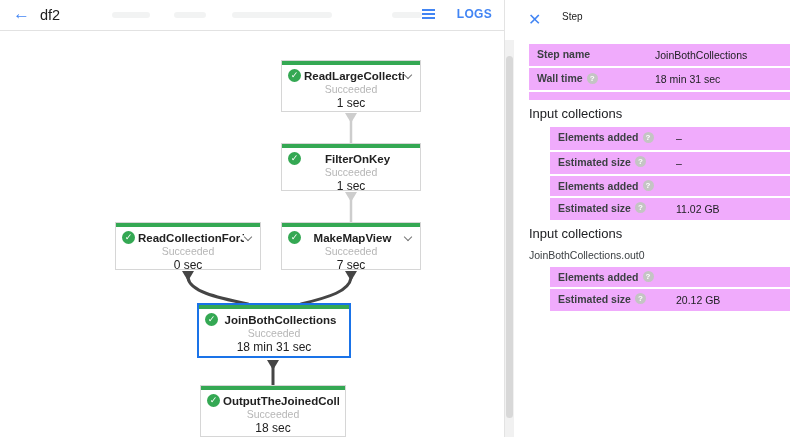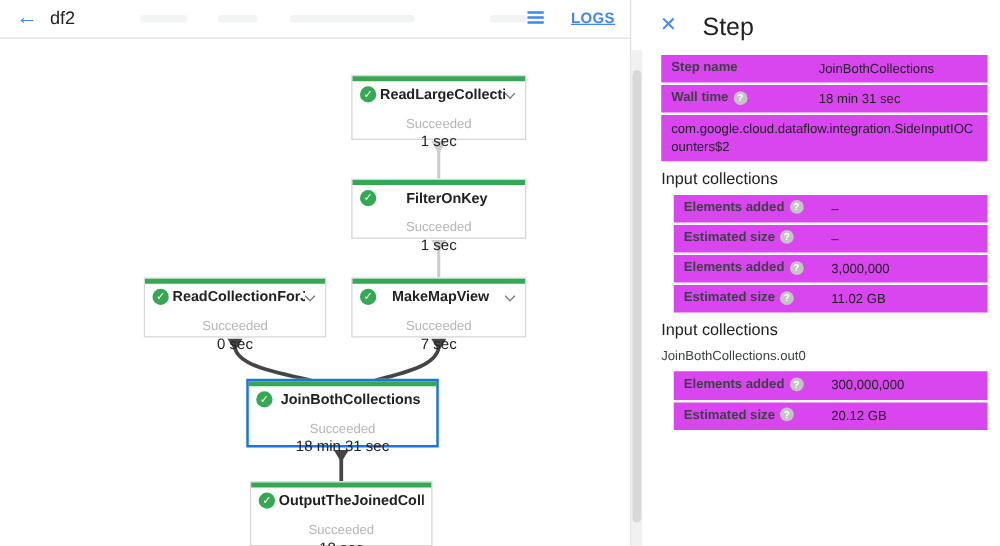--- a/index.html
+++ b/index.html
@@ -6,63 +6,63 @@
   html,body { width:800px; height:437px; font-family:"Liberation Sans", sans-serif; background:#fff; overflow:hidden; }
   .app { position:relative; width:800px; height:437px; }
 
   
   .graph-panel { position:absolute; left:0; top:0; width:505px; height:437px; background:#fff; border-right:1px solid #e3e3e3; overflow:hidden; }
   .graph-header { position:relative; height:31px; border-bottom:1px solid #e2e2e2; background:#fff; }
   .back-arrow { position:absolute; left:13px; top:4px; color:#4285f4; font-size:17px; cursor:pointer; }
   .job-title { position:absolute; left:40px; top:7px; font-size:14.5px; color:#212121;text-align:right; }
   .ghost { position:absolute; top:12px; height:6px; background:#80868b; opacity:0.10; border-radius:3px; }
   .g1{left:112px;width:38px;} .g2{left:174px;width:32px;} .g3{left:232px;width:100px;} .g4{left:392px;width:30px;}
-  .logs-btn { position:absolute; right:12px; top:7px; display:flex; align-items:center; gap:22px; color:#4285f4; font-size:12px; font-weight:bold; letter-spacing:.3px; cursor:pointer;text-decoration:underline; }
+  .logs-btn { position:absolute; right:12px; top:7px; display:flex; align-items:center; gap:22px; color:#4285f4; font-size:12px; font-weight:bold; letter-spacing:.3px; cursor:pointer; }
   .list-icon { display:flex; flex-direction:column; gap:2px; }
   .list-icon i { display:block; width:13px; height:2px; background:#4285f4; }
 
   .canvas { position:absolute; left:0; top:31px; width:505px; height:406px; }
   svg.edges { position:absolute; left:0; top:0; }
 
   
   .node { position:absolute; background:#fff; border:1px solid #d6d6d6; text-align:center; cursor:pointer; }
   .node .bar { height:4px; background:#34a853; }
   .node .trow { display:flex; align-items:center; padding:4px 6px 0 6px; }
   .check { flex:0 0 13px; width:13px; height:13px; border-radius:50%; background:#34a853; color:#fff; font-size:9px; line-height:13px; text-align:center; }
   .ntitle { flex:1; font-size:11.5px; font-weight:bold; color:#212121; white-space:nowrap; overflow:hidden; padding:0 3px; }
   .chev { flex:0 0 10px; width:8px; height:8px; position:relative; }
   .chev::after { content:""; position:absolute; left:1px; top:0; width:5px; height:5px; border-right:1.5px solid #757575; border-bottom:1.5px solid #757575; transform:rotate(45deg); }
-  .nstatus { font-size:10.5px; color:#b6b6b6; margin-top:11px; }
+  .nstatus { font-size:10.5px; color:#b6b6b6; margin-top:1px; }
   .ntime { font-size:12px; color:#212121; margin-top:1px; }
   .n1 { left:281px; top:29px;  width:140px; height:52px; }
   .n2 { left:281px; top:112px; width:140px; height:48px; }
   .n3 { left:115px; top:191px; width:146px; height:48px; }
   .n4 { left:281px; top:191px; width:140px; height:48px; }
   .n5 { left:197px; top:272px; width:154px; height:55px; border:2px solid #1a73e8; }
   .n6 { left:200px; top:354px; width:146px; height:52px; }
 
   
   .vscroll { position:absolute; left:505px; top:40px; width:9px; height:397px; background:#f1f1f1; }
   .vthumb { position:absolute; left:1px; top:16px; width:7px; height:362px; background:#d8d8d8; border-radius:4px; }
 
   
   .step-panel { position:absolute; left:514px; top:0; width:286px; height:437px; background:#fff; overflow:hidden; }
   .step-header { position:relative; height:40px; }
   .close-x { position:absolute; left:14px; top:10px; color:#4285f4; font-size:16px; cursor:pointer; }
-  .step-title { position:absolute; left:48px; top:11px; font-size:20px; color:#212121; }
+  .step-title { position:absolute; left:48px; top:11px; font-size:10px; color:#212121; }
   .step-body { padding:4px 10px 0 15px; }
 
-  .kvrow { display:flex; background:#d946ef; padding:4px 8px; margin-bottom:2px; align-items:flex-start; }
+  .kvrow { display:flex; background:#f0abfc; padding:4px 8px; margin-bottom:2px; align-items:flex-start; }
   .kvrow .k { flex:0 0 118px; font-size:10.5px; font-weight:bold; color:#3c4043; display:flex; align-items:center; gap:4px; }
   .kvrow .v { flex:1; font-size:10.5px; color:#202124; word-break:break-all; line-height:1.35; }
   .help { display:inline-block; width:11px; height:11px; border-radius:50%; background:#c4c4c4; color:#fff; font-size:8px; line-height:11px; text-align:center; font-weight:bold; cursor:pointer; flex:0 0 11px; }
 
   .section-h { font-size:13px; color:#202124; margin:6px 0 6px 0; }
   .coll-name { font-size:10.5px; color:#3c4043; margin:8px 0 6px 0; word-break:break-all; }
-  .sub { margin-left:10px; }
+  .sub { margin-left:21px; }
 </style>
 </head>
 <body>
 
 <div class="app">
 
   <div class="graph-panel">
     <div class="graph-header">
       <span class="back-arrow">←</span>
       <span class="job-title">df2</span>
@@ -178,21 +178,20 @@
         <span class="v">JoinBothCollections</span>
       </div>
       <div class="kvrow">
         <span class="k">
             <span>Wall time</span>
             <span class="help">?</span>
           </span>
         <span class="v">18 min 31 sec</span>
       </div>
       <div class="kvrow">
-        <span class="v">com.google.cloud.dataflow.integration.SideInputIOCounters$2</span>
       </div>
 
       <div class="section-h">Input collections</div>
 
       <div class="sub">
         <div class="kvrow">
           <span class="k">
               <span>Elements added</span>
               <span class="help">?</span>
             </span>
@@ -206,41 +205,39 @@
           <span class="v">–</span>
         </div>
       </div>
 
       <div class="sub">
         <div class="kvrow">
           <span class="k">
               <span>Elements added</span>
               <span class="help">?</span>
             </span>
-          <span class="v">3,000,000</span>
         </div>
         <div class="kvrow">
           <span class="k">
               <span>Estimated size</span>
               <span class="help">?</span>
             </span>
           <span class="v">11.02 GB</span>
         </div>
       </div>
 
       <div class="section-h">Input collections</div>
 
       <div class="coll-name">JoinBothCollections.out0</div>
       <div class="sub">
         <div class="kvrow">
           <span class="k">
               <span>Elements added</span>
               <span class="help">?</span>
             </span>
-          <span class="v">300,000,000</span>
         </div>
         <div class="kvrow">
           <span class="k">
               <span>Estimated size</span>
               <span class="help">?</span>
             </span>
           <span class="v">20.12 GB</span>
         </div>
       </div>
 

